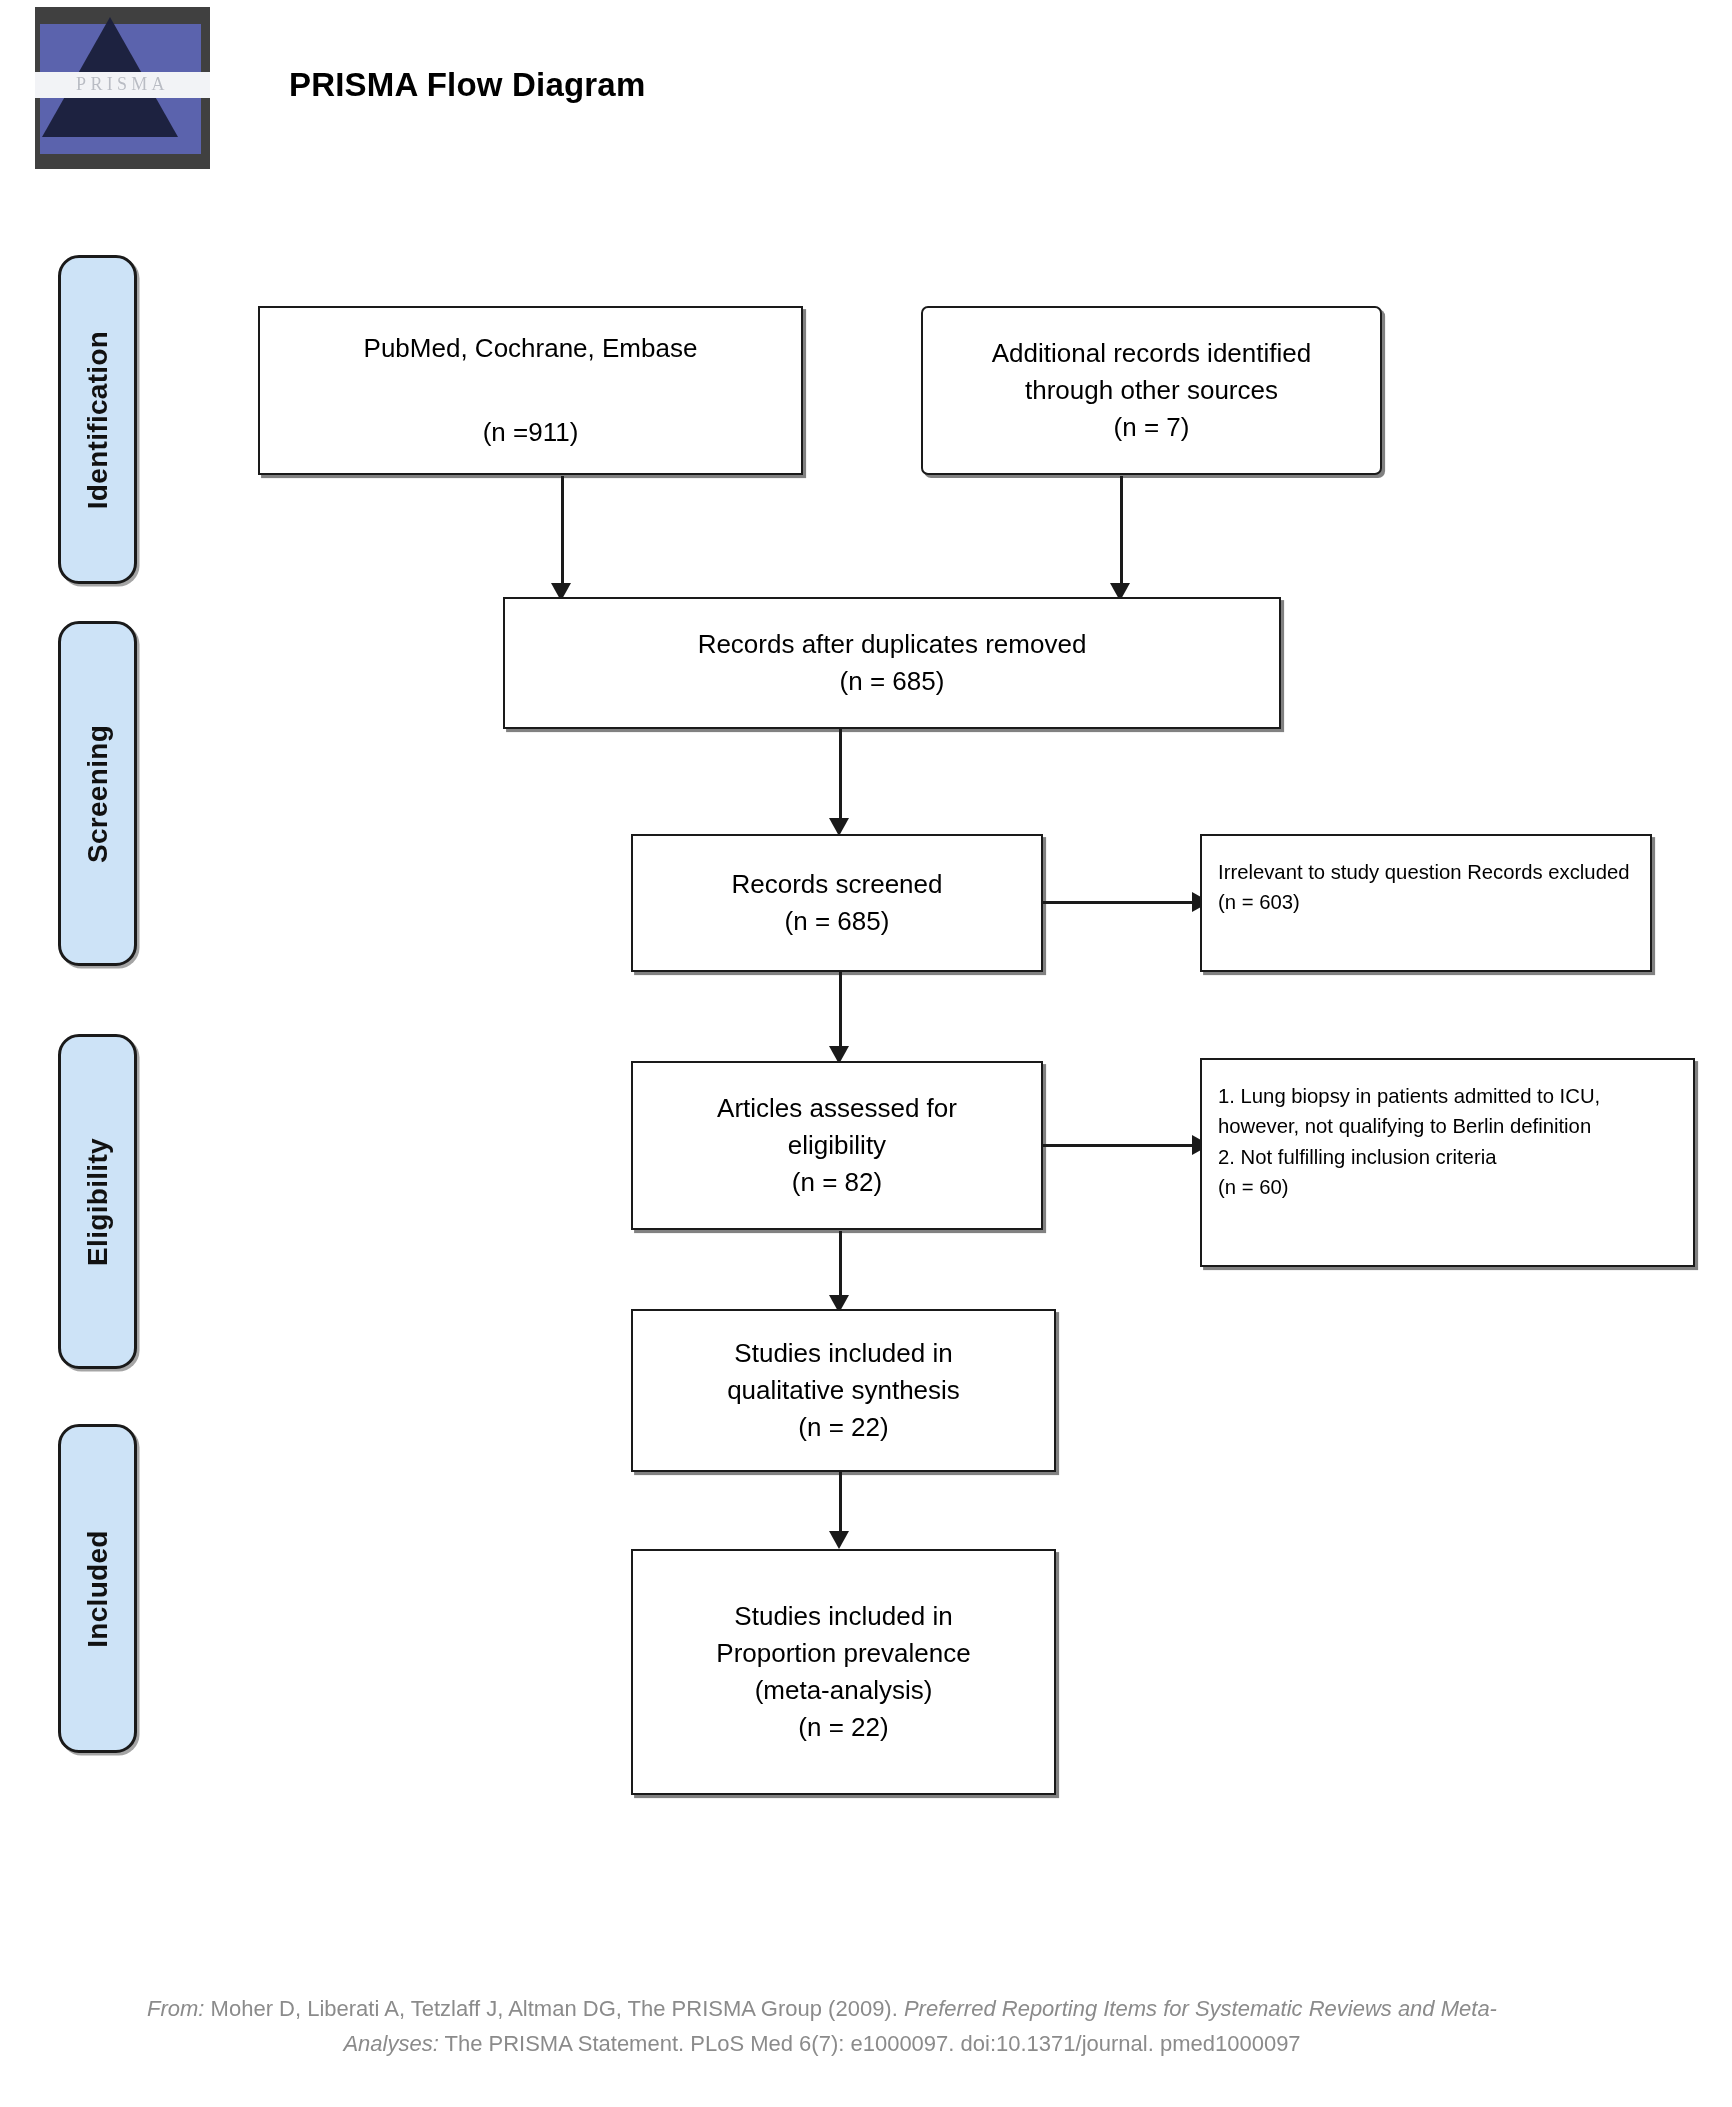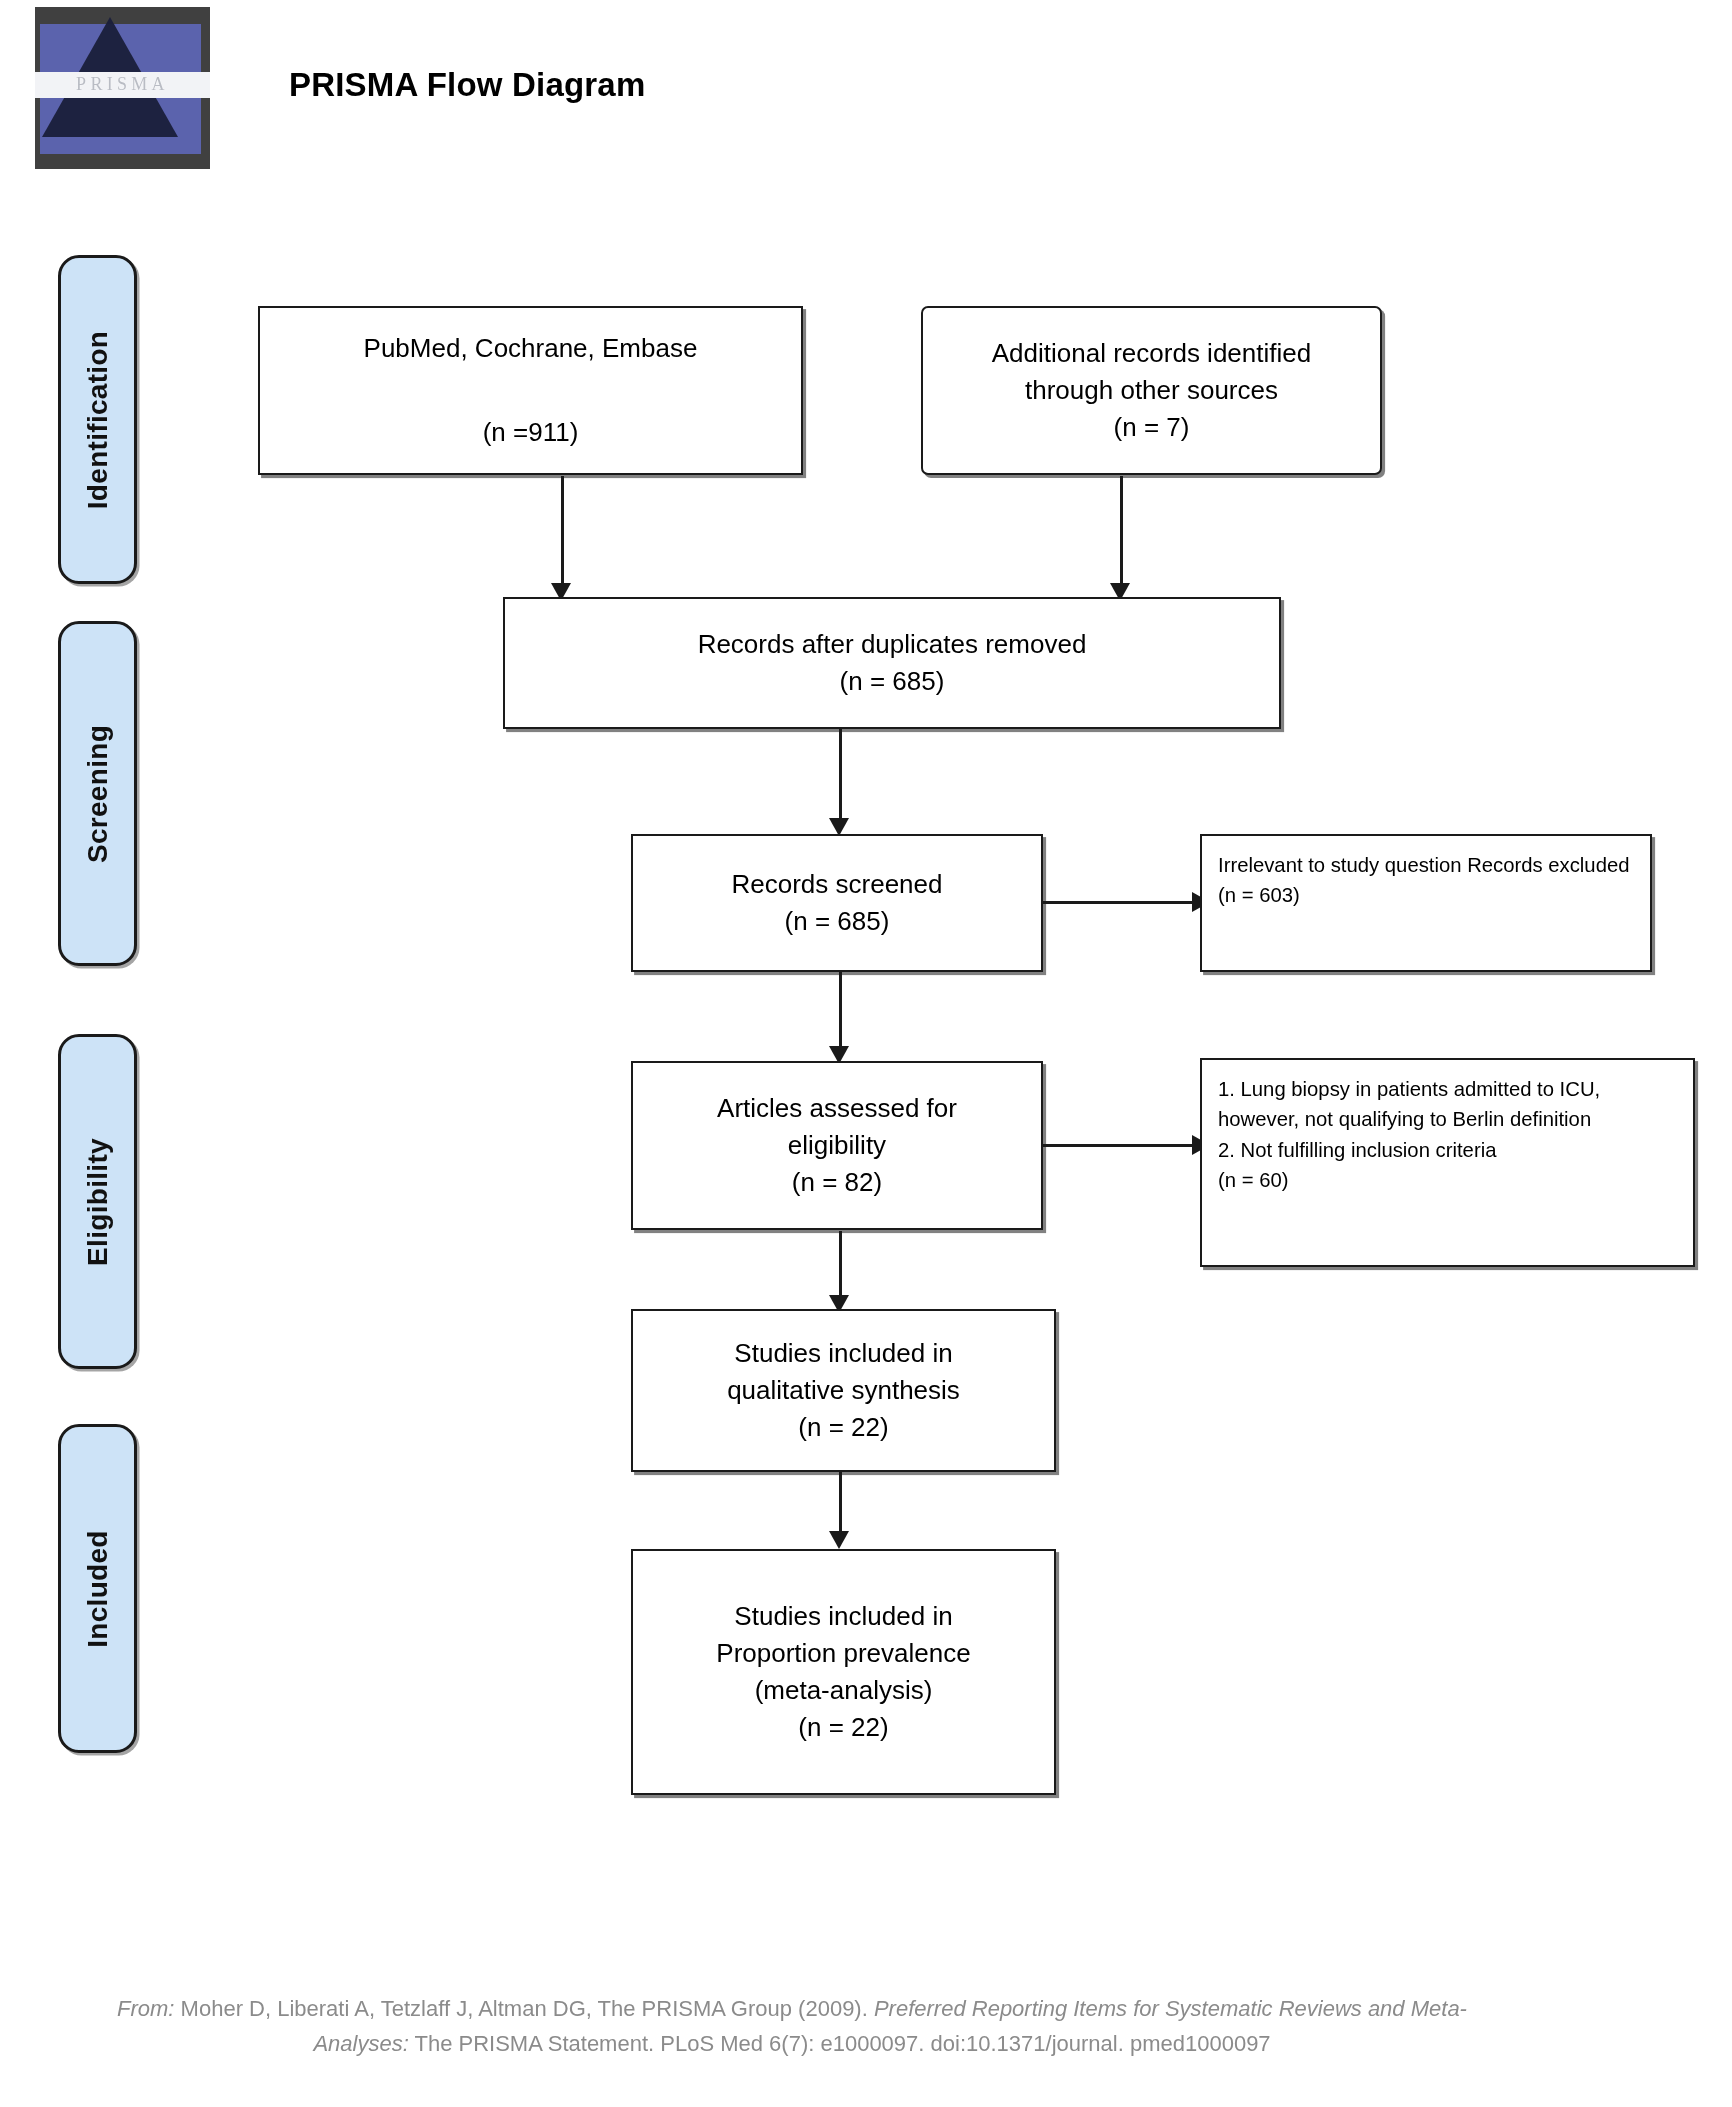--- a/index.html
+++ b/index.html
@@ -107,21 +107,21 @@
   }
   .flowbox .line {
     font-size: 26px;
     line-height: 1.42;
     text-align: center;
     white-space: nowrap;
   }
   .flowbox.left-align {
     align-items: flex-start;
     justify-content: flex-start;
-    padding: 14px 16px 0 16px;
+    padding: 21px 16px 0 16px;
   }
   .flowbox.left-align .line {
     font-size: 20.3px;
     line-height: 1.50;
     text-align: left;
     white-space: normal;
   }
 
   
   .vline {
@@ -152,20 +152,21 @@
   
   #footer {
     position: absolute;
     left: 0;
     top: 1991px;
     width: 1584px;
     text-align: center;
     color: #8b8b8b;
     font-size: 22px;
     line-height: 1.60;
+    padding-left: 30px;
   }
   #footer .ital { font-style: italic; }
   #footer .l1, #footer .l2 { display: block; }
 </style>
 </head>
 <body>
 
 <div id="header">
   <div id="prisma-logo">
     <div id="logo-band-top"></div>

